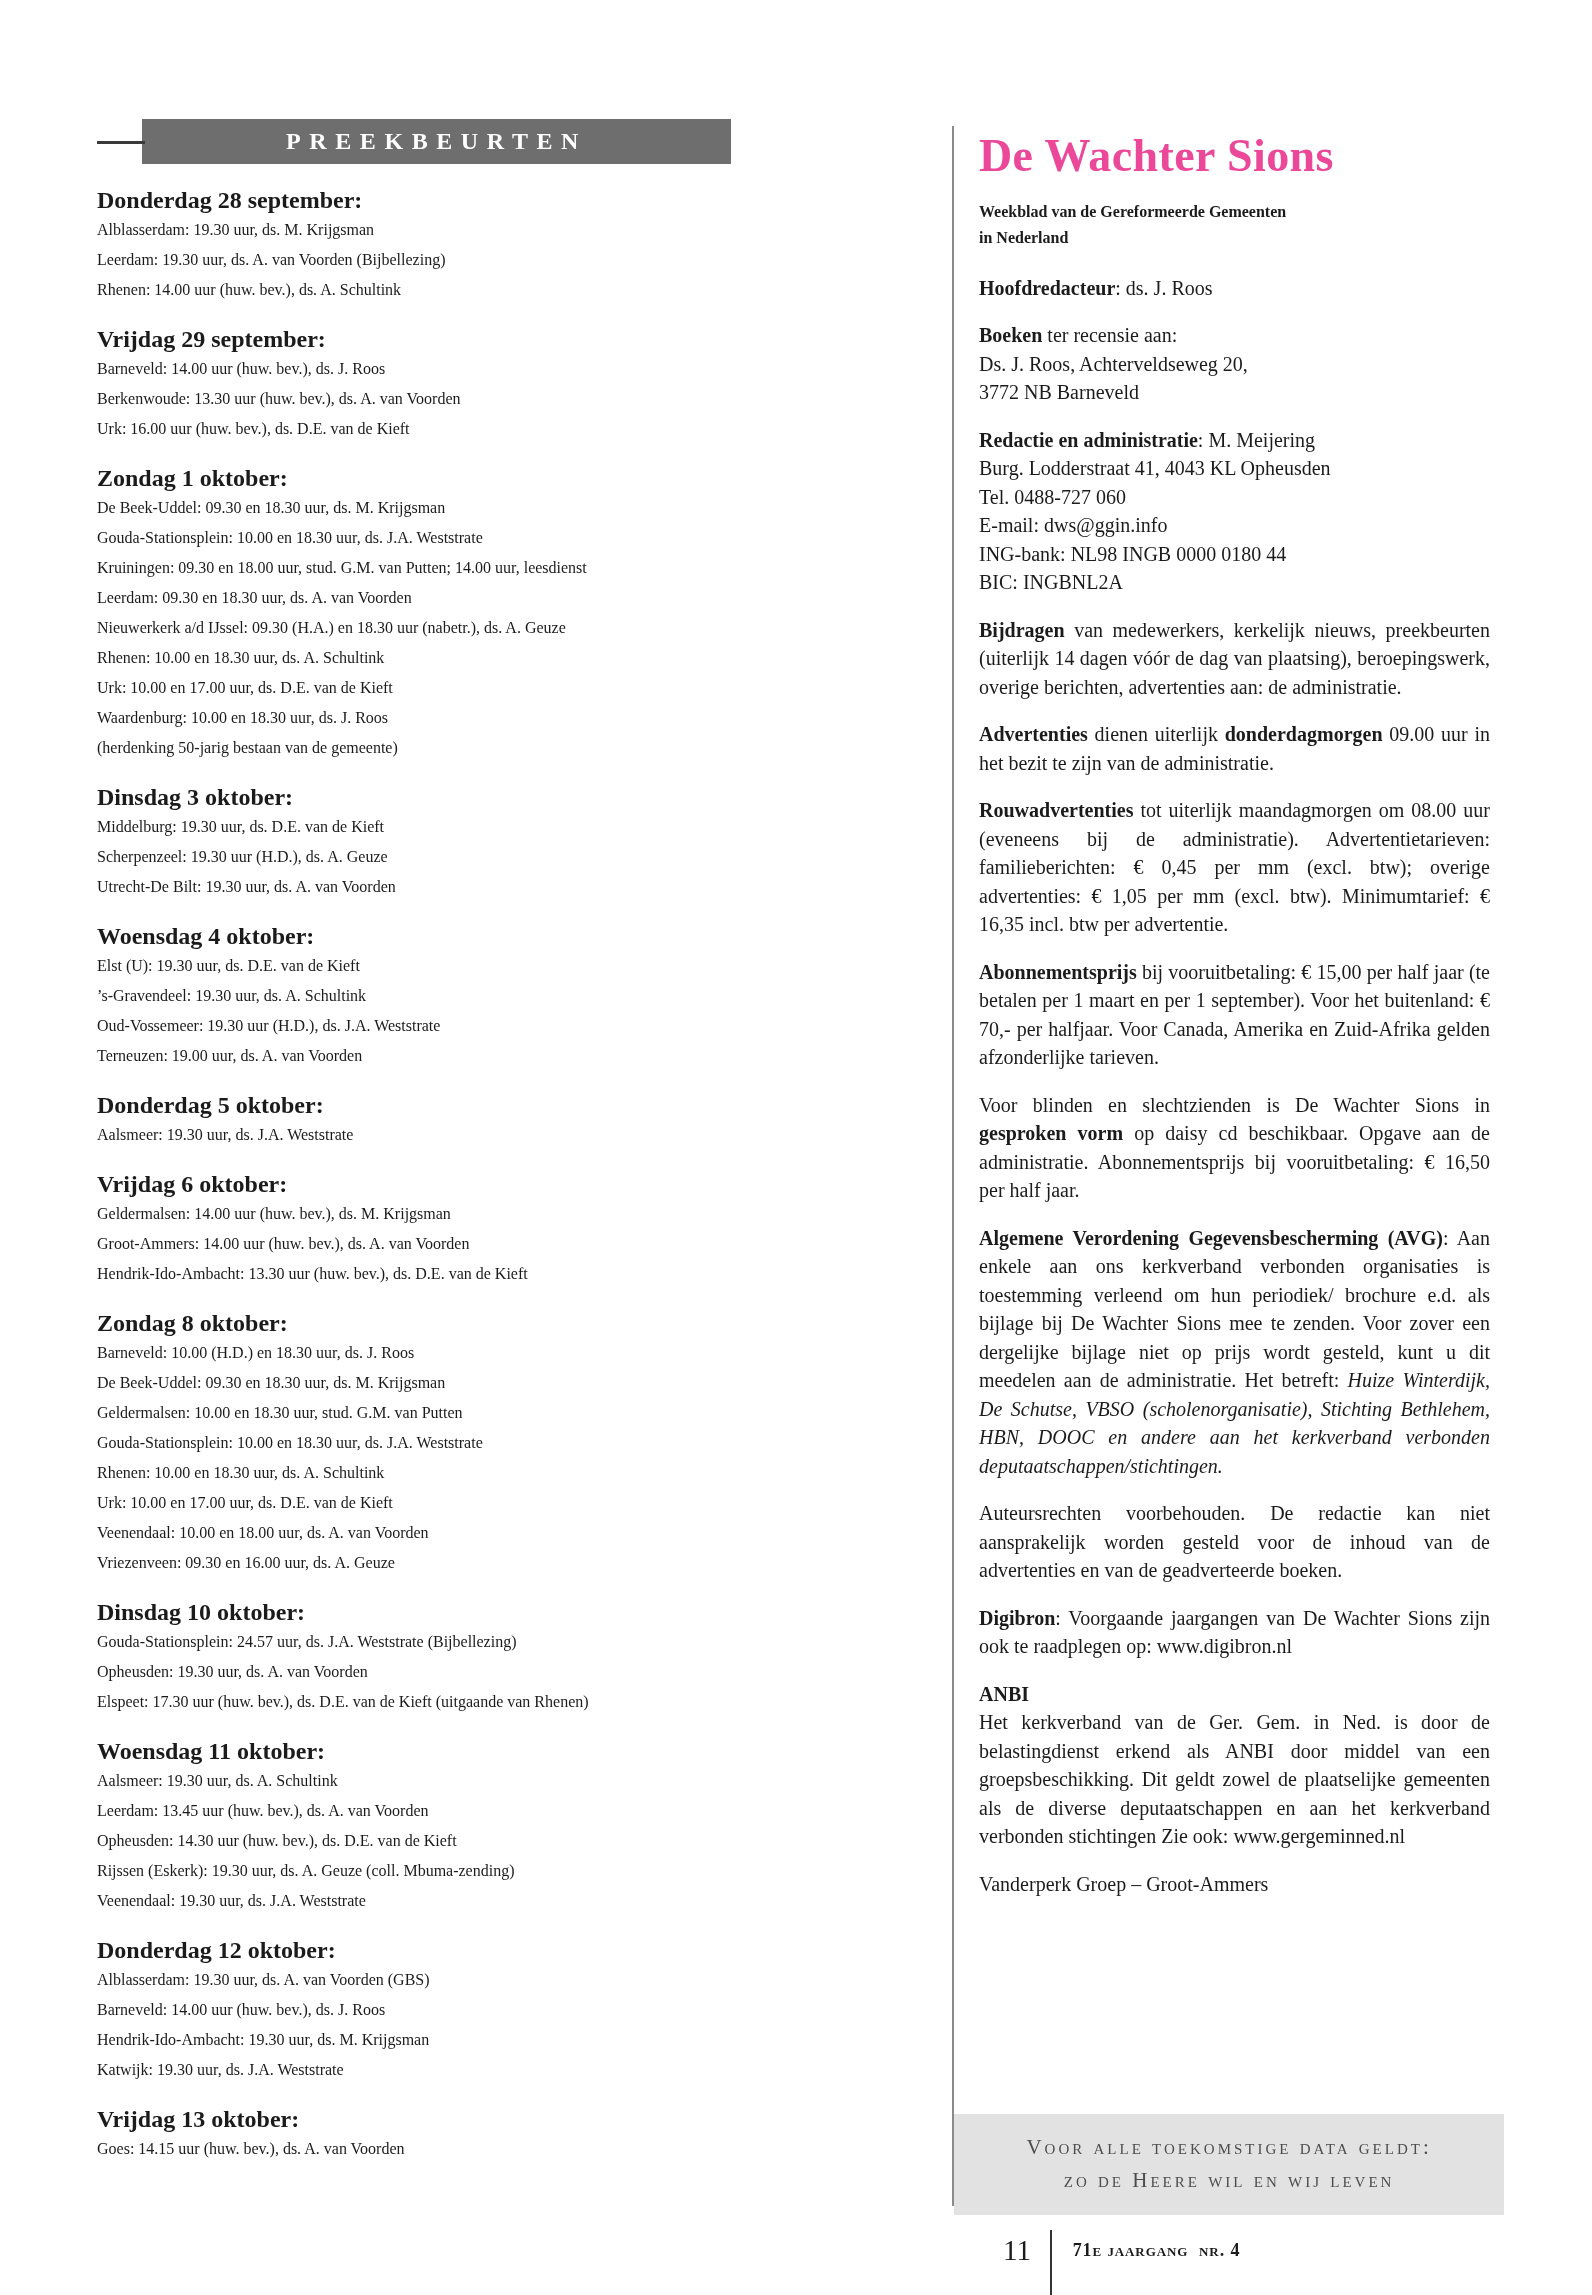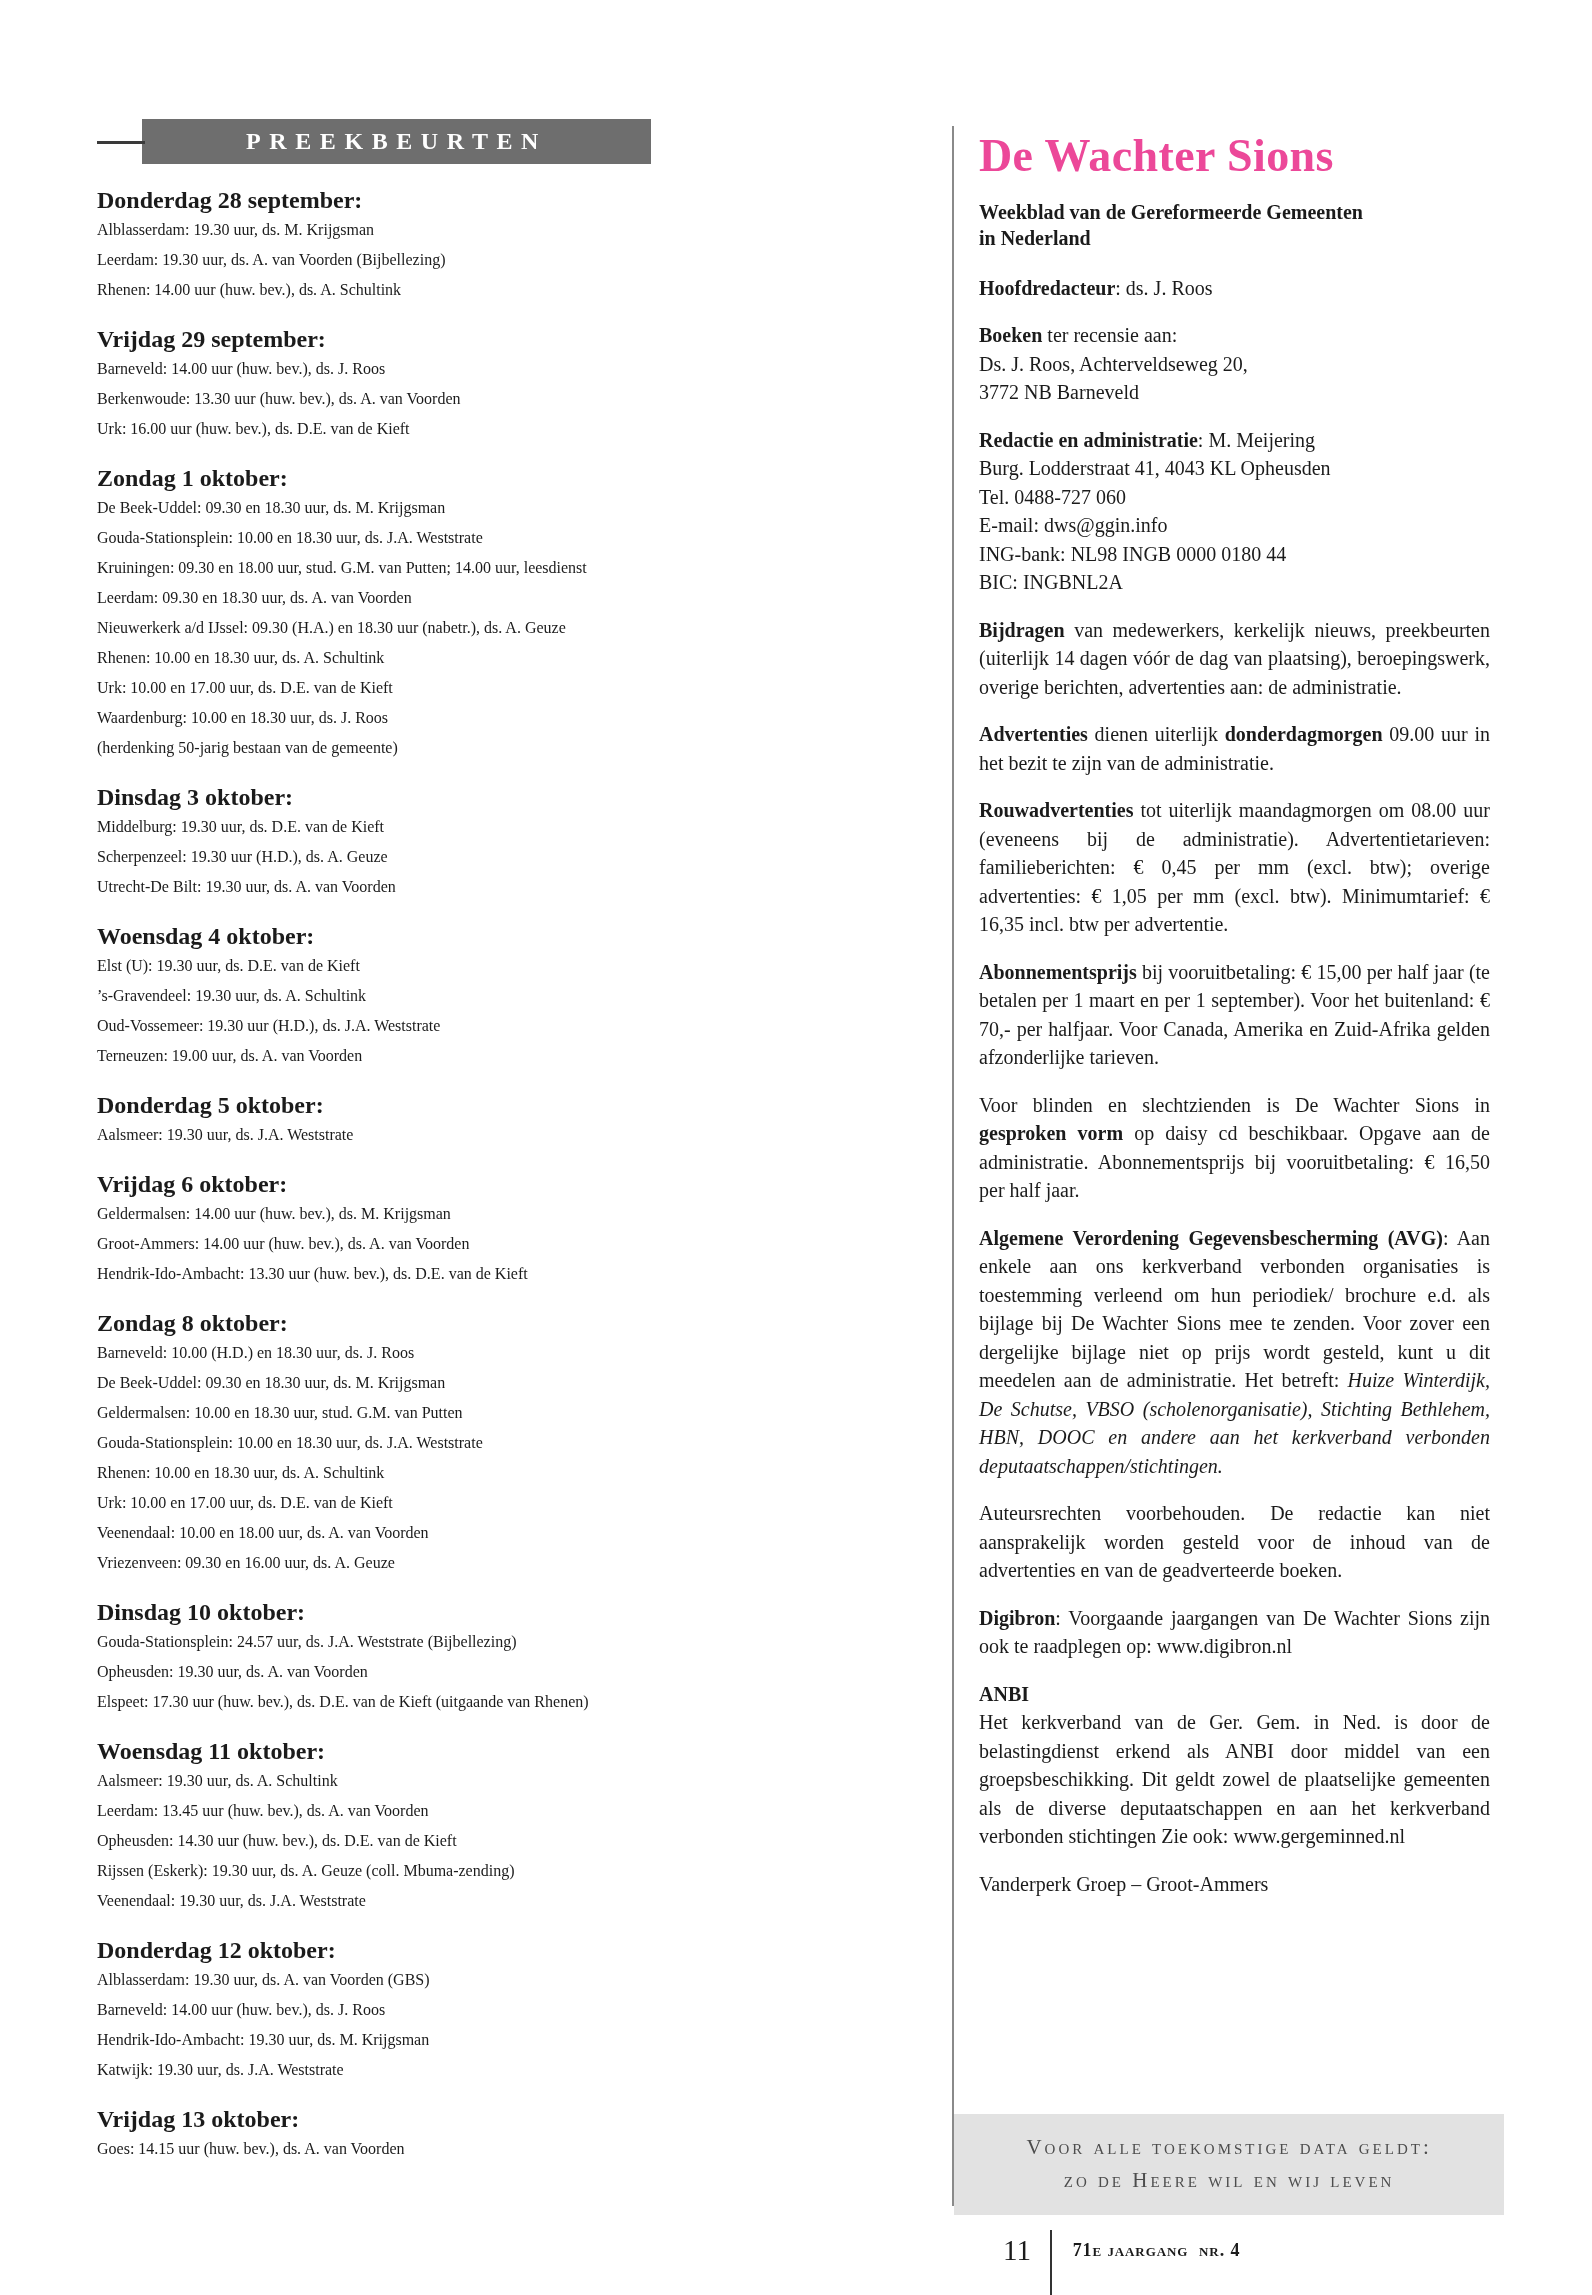--- a/index.html
+++ b/index.html
@@ -22,21 +22,21 @@
   .rule-left {
     position: absolute;
     left: 0;
     top: 21.6px;
     width: 48px;
     height: 3.5px;
     background: #3a3a3a;
   }
   .preek-bar {
     margin-left: 45px;
-    width: 509px;
+    width: 589px;
     height: 45px;
     background: #6e6e6e;
     color: #ffffff;
     text-align: center;
     line-height: 45px;
     font-weight: bold;
     font-size: 24px;
     letter-spacing: 8.6px;
   }
   .sched-wrap { margin-top: 21px; }
@@ -68,21 +68,21 @@
   }
   .mag-title {
     margin: 0 0 17.3px 0;
     font-size: 46px;
     font-weight: bold;
     color: #ec4899;
     letter-spacing: 0.4px;
   }
   .mag-subtitle {
     font-weight: bold;
-    font-size: 20px;
+    font-size: 16px;
     line-height: 26px;
     margin-bottom: 22.4px;
   }
   .info-par {
     font-size: 20px;
     line-height: 28.5px;
     margin: 0 0 19px 0;
     text-align: justify;
     white-space: pre-line;
   }

